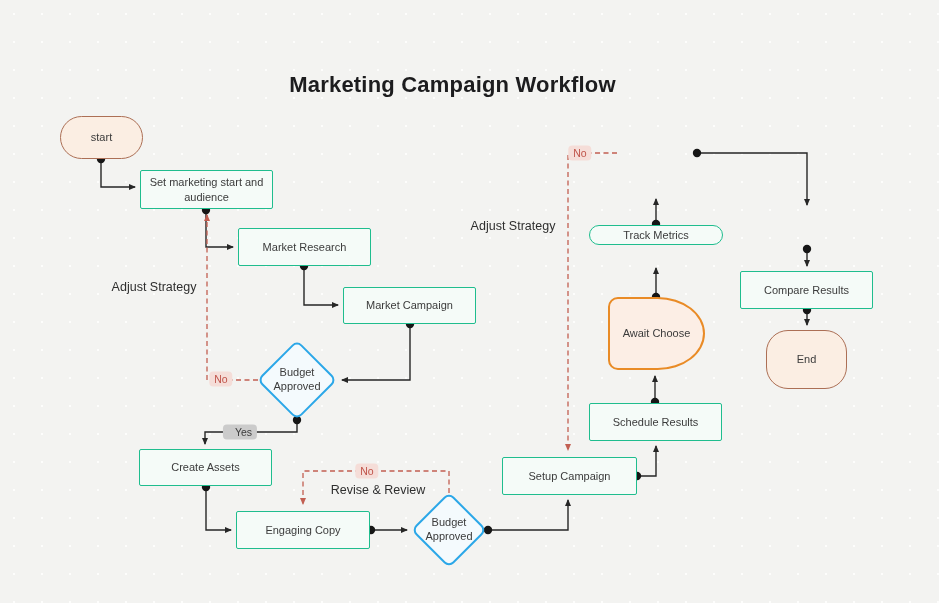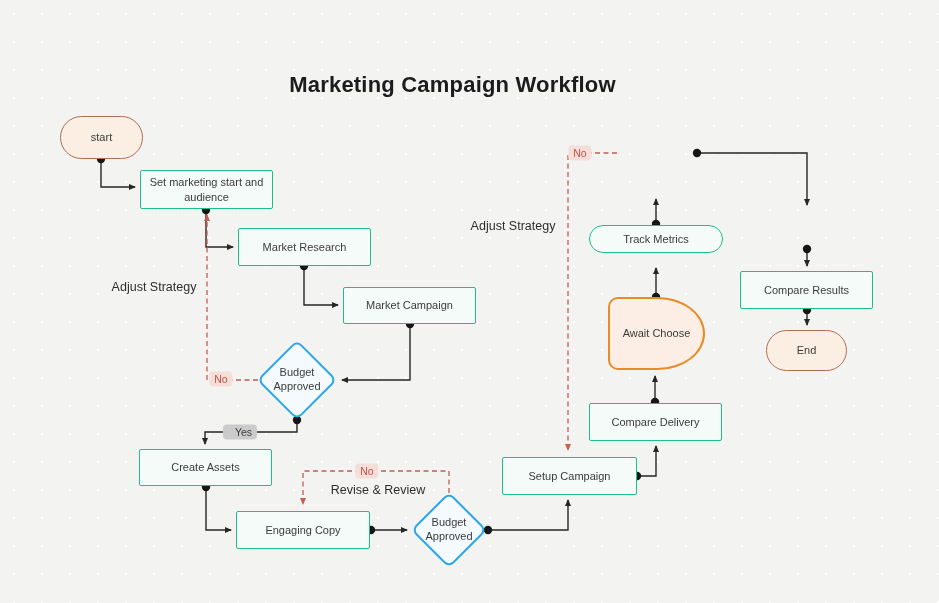--- a/index.html
+++ b/index.html
@@ -140,38 +140,38 @@
   <div class="dgroup" style="left:411px;top:492px;width:76px;height:76px;">
     <div class="dshape" style="width:54px;height:54px;"></div>
     <div class="dtext">Budget Approved</div>
   </div>
 
   <div class="node proc" style="left:502px;top:457px;width:135px;height:38px;">
     <span>Setup Campaign</span>
   </div>
 
   <div class="node proc" style="left:589px;top:403px;width:133px;height:38px;">
-    <span>Compare Delivery</span>
+    <span>Schedule Results</span>
   </div>
 
   <div class="node delay" style="left:608px;top:297px;width:97px;height:73px;">
     <span>Await Choose</span>
   </div>
 
-  <div class="node proc" style="left:589px;top:225px;width:134px;height:28px;border-radius:17px;">
+  <div class="node proc" style="left:589px;top:225px;width:134px;height:20px;border-radius:17px;">
     <span>Track Metrics</span>
   </div>
 
 
 
   <div class="node proc" style="left:740px;top:271px;width:133px;height:38px;">
     <span>Compare Results</span>
   </div>
 
-  <div class="node pill" style="left:766px;top:330px;width:81px;height:41px;">
+  <div class="node pill" style="left:766px;top:330px;width:81px;height:59px;">
     <span>End</span>
   </div>
 
   <div class="edge-label" style="left:154px;top:287px;">Adjust Strategy</div>
 
   <div class="edge-label" style="left:513px;top:226px;">Adjust Strategy</div>
 
   <div class="edge-label" style="left:378px;top:490px;">Revise &amp; Review</div>
 
   <div class="edge-pill no-pill" style="left:221px;top:379px;">No</div>

